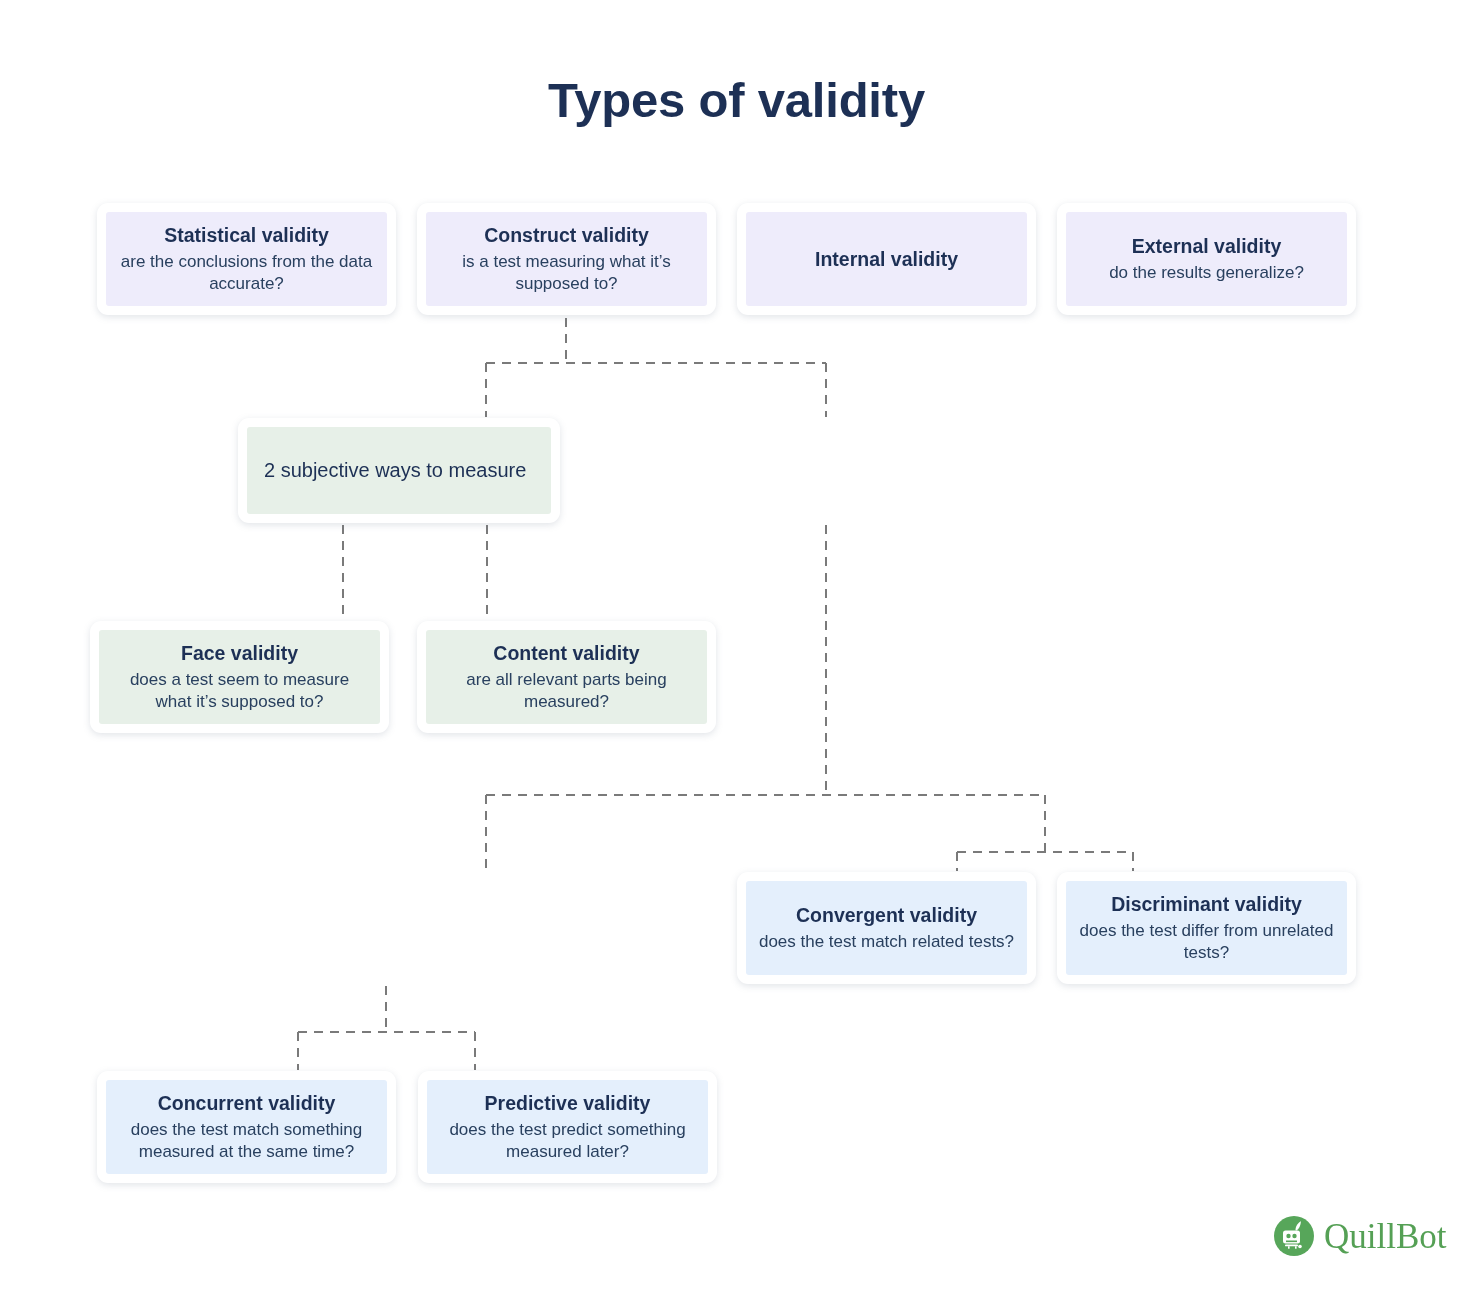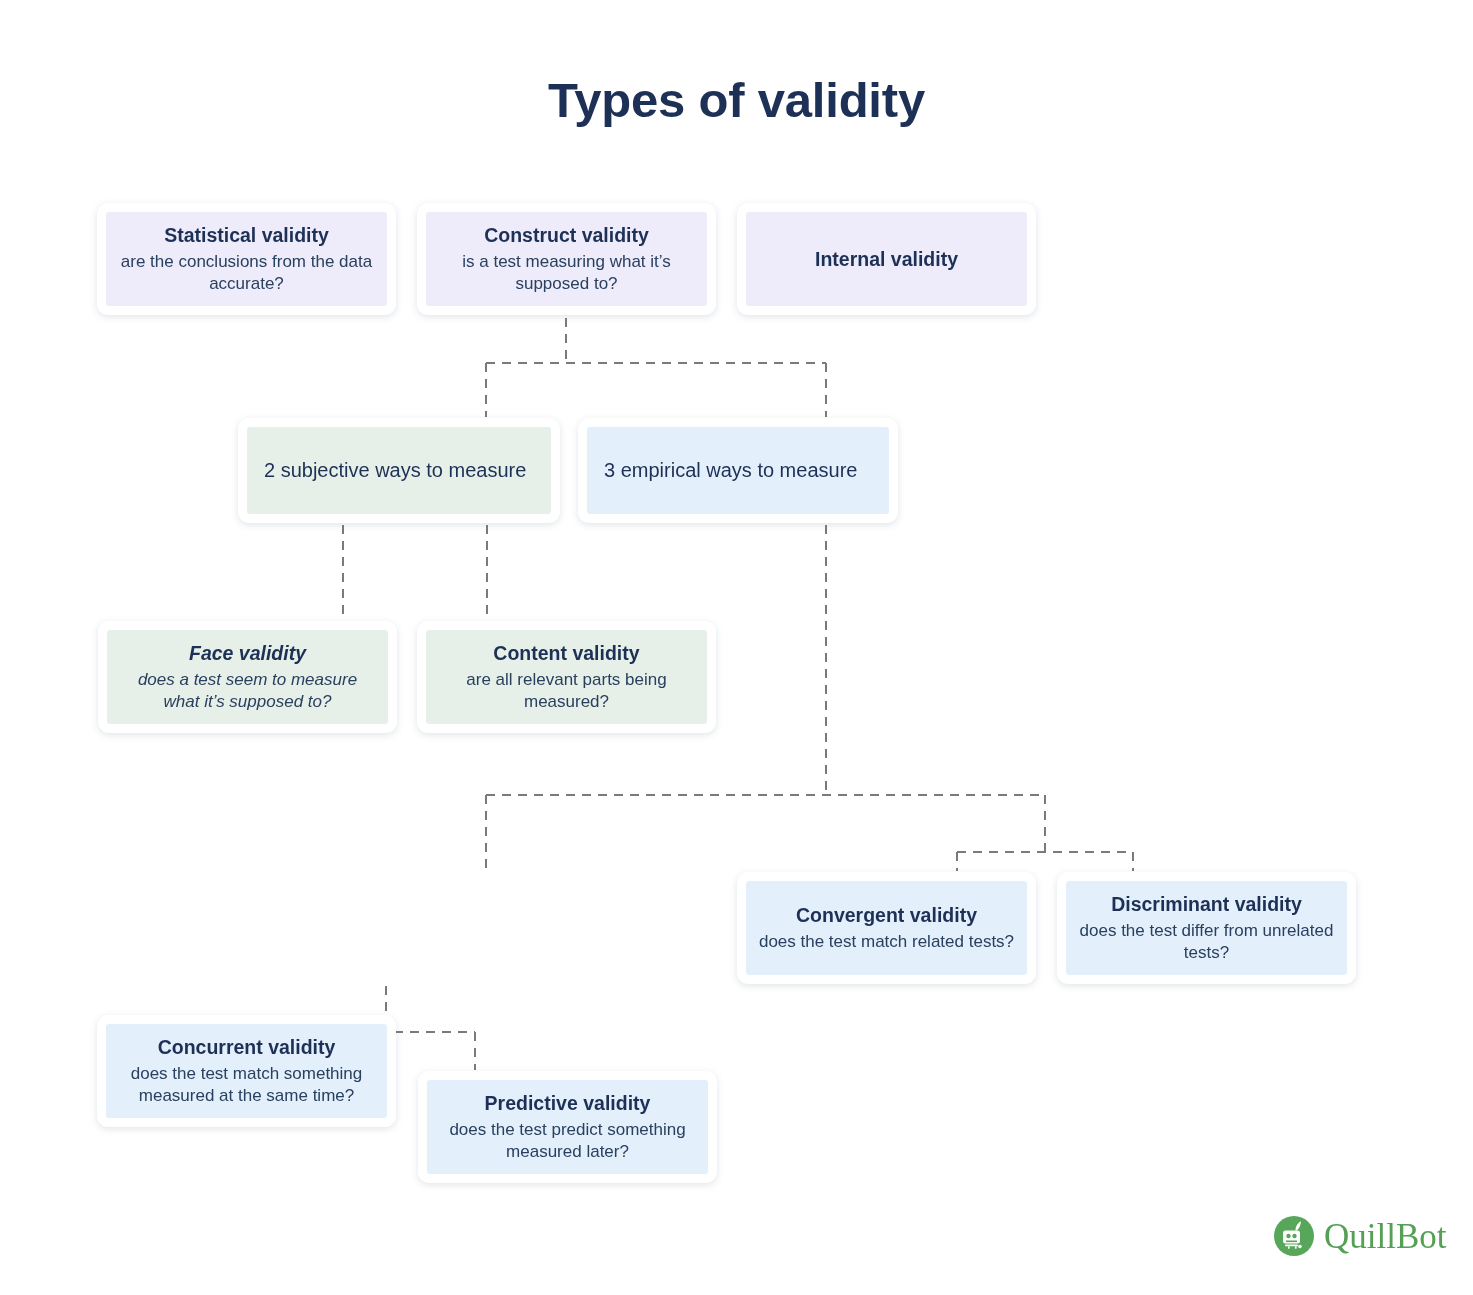--- a/index.html
+++ b/index.html
@@ -98,30 +98,30 @@
   #card-statistical { left: 97px;  top: 203px; width: 299px; height: 112px; }
   #card-construct   { left: 417px; top: 203px; width: 299px; height: 112px; }
   #card-internal    { left: 737px; top: 203px; width: 299px; height: 112px; }
   #card-external    { left: 1057px;top: 203px; width: 299px; height: 112px; }
 
   
   #card-subjective  { left: 238px; top: 418px; width: 322px; height: 105px; }
   #card-empirical   { left: 578px; top: 418px; width: 320px; height: 105px; }
 
   
-  #card-face        { left: 98px;  top: 621px; width: 299px; height: 112px; font-style: italic; }
+  #card-face        { left: 90px;  top: 621px; width: 299px; height: 112px; }
   #card-content     { left: 417px; top: 621px; width: 299px; height: 112px; }
 
   
   #card-criterion    { left: 238px; top: 872px; width: 299px; height: 112px; }
   #card-convergent   { left: 737px; top: 872px; width: 299px; height: 112px; }
   #card-discriminant { left: 1057px;top: 872px; width: 299px; height: 112px; }
 
   
-  #card-concurrent  { left: 97px;  top: 1015px; width: 299px; height: 112px; }
+  #card-concurrent  { left: 97px;  top: 1071px; width: 299px; height: 112px; }
   #card-predictive  { left: 418px; top: 1071px; width: 299px; height: 112px; }
 
   
   .logo {
     position: absolute;
     left: 1274px;
     top: 1216px;
     display: flex;
     align-items: center;
     gap: 10px;
@@ -185,32 +185,33 @@
       <div class="c-desc">is a test measuring what it’s supposed to?</div>
     </div>
   </div>
 
   <div class="card" id="card-internal">
     <div class="panel lavender">
       <div class="c-title">Internal validity</div>
     </div>
   </div>
 
+  <div class="card" id="card-external">
+    <div class="panel lavender">
+      <div class="c-title">External validity</div>
+      <div class="c-desc">do the results generalize?</div>
+    </div>
+  </div>
 
   <div class="card" id="card-subjective">
     <div class="panel green label-only">
       <div class="c-title">2 subjective ways to measure</div>
     </div>
   </div>
 
-  <div class="card" id="card-empirical">
-    <div class="panel blue label-only">
-      <div class="c-title">3 empirical ways to measure</div>
-    </div>
-  </div>
 
   <div class="card" id="card-face">
     <div class="panel green">
       <div class="c-title">Face validity</div>
       <div class="c-desc">does a test seem to measure what it’s supposed to?</div>
     </div>
   </div>
 
   <div class="card" id="card-content">
     <div class="panel green">

